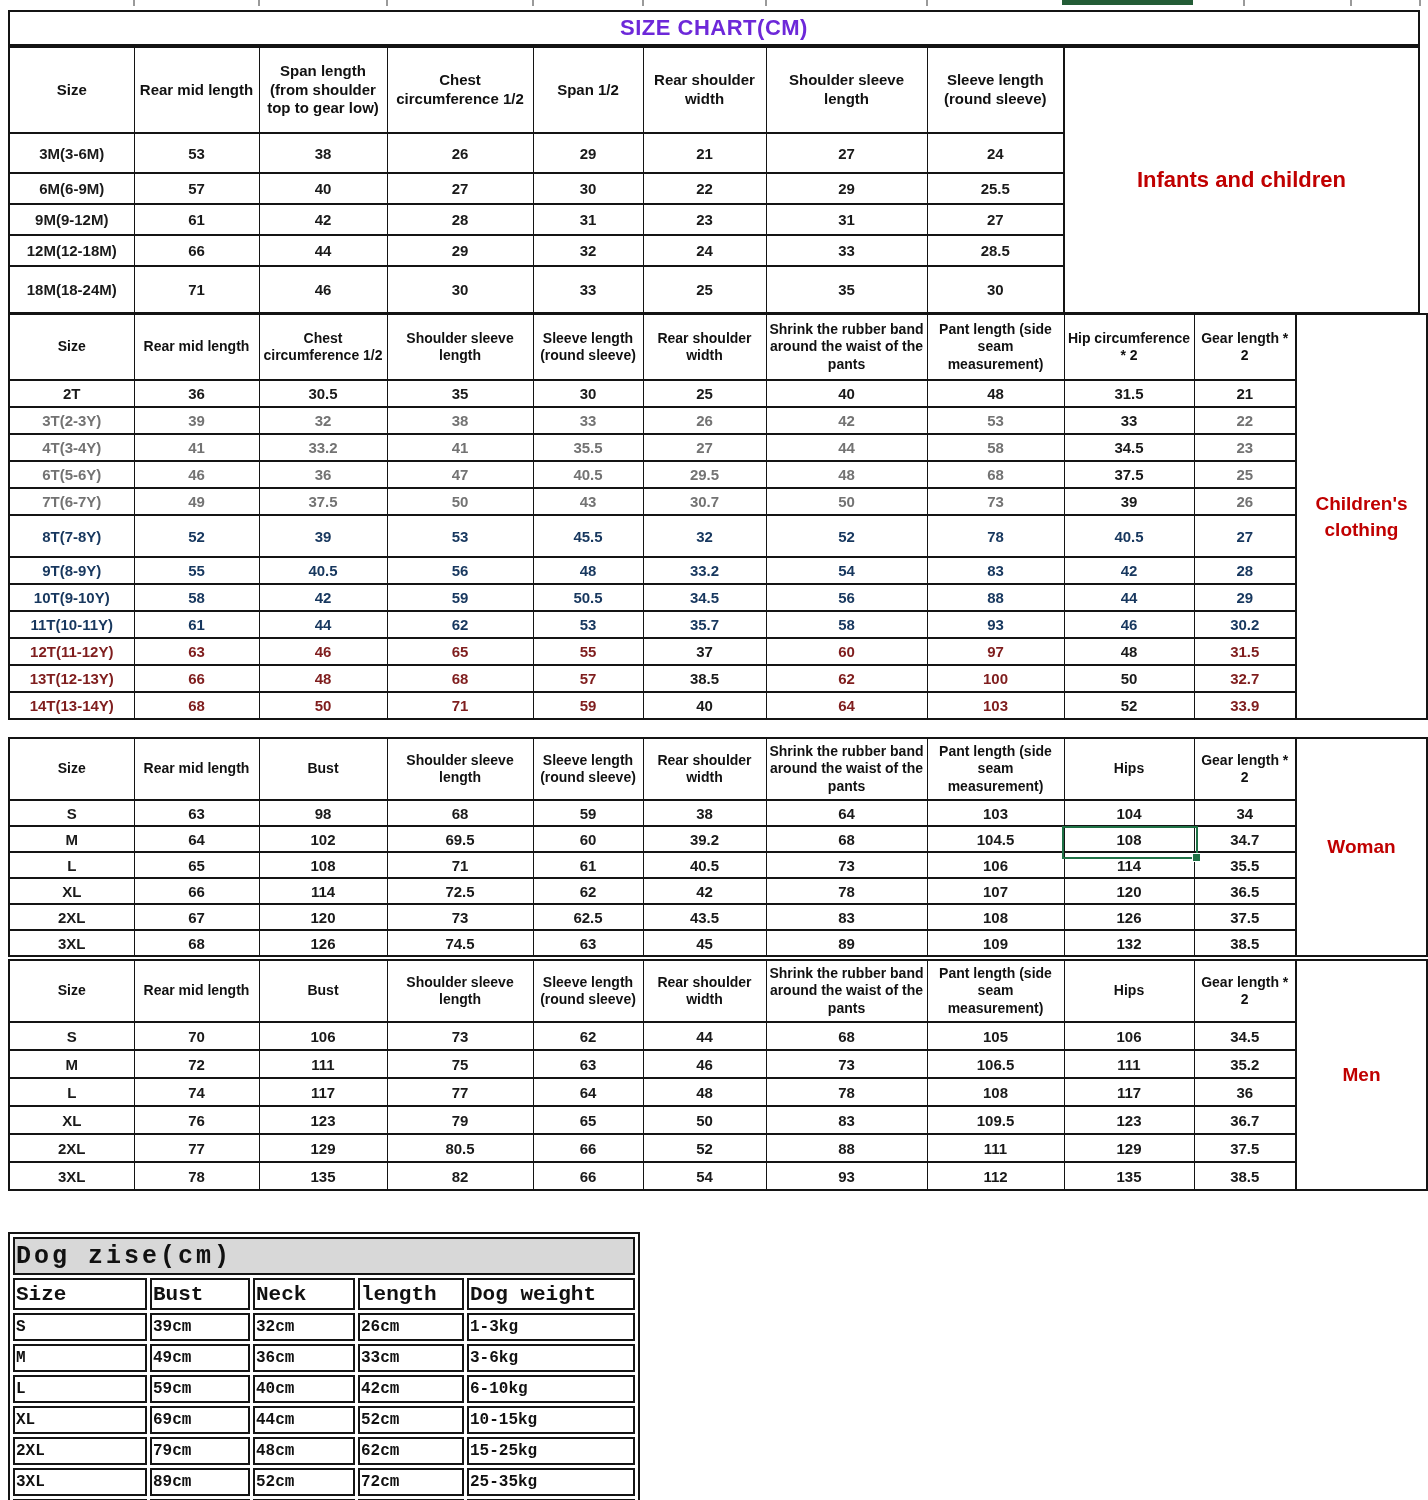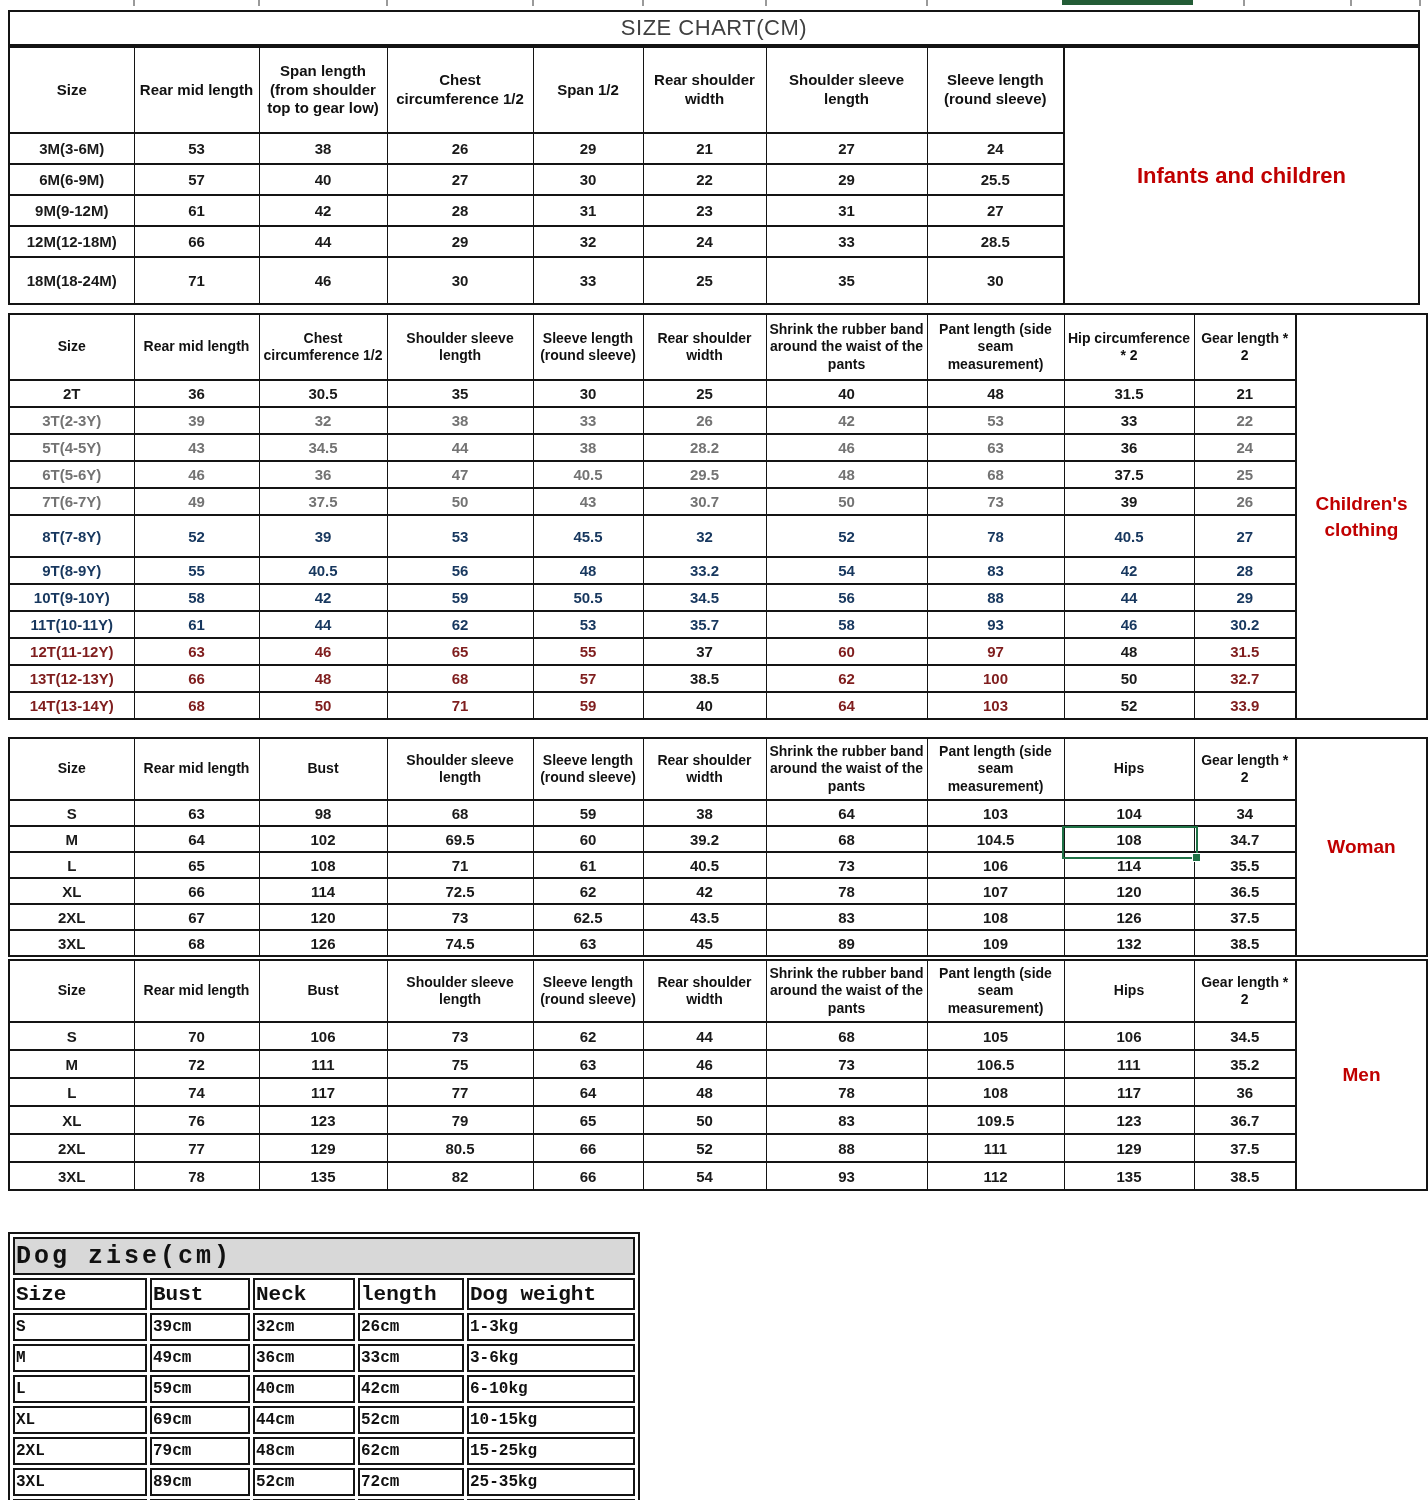--- a/index.html
+++ b/index.html
@@ -3,21 +3,21 @@
 <meta charset="utf-8">
 <style>
   html,body{margin:0;padding:0;background:#fff;}
   .sheet{position:relative;width:1428px;height:1500px;background:#ffffff;overflow:hidden;
          font-family:"Liberation Sans",sans-serif;color:#1a1a1a;}
   .tick{position:absolute;top:0;width:2px;height:6px;background:#9a9a9a;}
   .btick{position:absolute;top:1494px;width:2px;height:6px;background:#9a9a9a;}
   .greenbar{position:absolute;left:1062px;top:0;width:131px;height:5px;background:#235c36;}
   .titlebar{position:absolute;left:8px;top:10px;width:1408px;height:32px;border:2px solid #141414;
             display:flex;align-items:center;justify-content:center;background:#fff;}
-  .titletext{font-size:22px;font-weight:normal;letter-spacing:.5px;color:#404040;}
+  .titletext{font-size:22px;font-weight:bold;letter-spacing:.5px;color:#6d28d9;}
   .band{position:absolute;left:8px;display:flex;align-items:stretch;}
   .mount{flex:0 0 auto;}
   .grid{border-collapse:collapse;table-layout:fixed;background:#fff;border:2px solid #141414;}
   .grid th,.grid td{border-left:1px solid #141414;border-right:1px solid #141414;
                     border-top:2px solid #141414;border-bottom:2px solid #141414;
                     text-align:center;vertical-align:middle;font-weight:bold;
                     padding:1px 2px;overflow:hidden;}
   .grid thead th{font-size:14px;line-height:1.25;color:#111;}
   .g-infants thead th{font-size:15px;}
   .grid tbody th,.grid tbody td{font-size:15px;}
@@ -89,21 +89,21 @@
               <th>Rear mid length</th>
               <th>Span length (from shoulder top to gear low)</th>
               <th>Chest circumference 1/2</th>
               <th>Span 1/2</th>
               <th>Rear shoulder width</th>
               <th>Shoulder sleeve length</th>
               <th>Sleeve length (round sleeve)</th>
             </tr>
           </thead>
           <tbody>
-            <tr style="height: 31px;">
+            <tr style="height: 40px;">
               <th class="c-black">3M(3-6M)</th>
               <td class="c-black">53</td>
               <td class="c-black">38</td>
               <td class="c-black">26</td>
               <td class="c-black">29</td>
               <td class="c-black">21</td>
               <td class="c-black">27</td>
               <td class="c-black">24</td>
             </tr>
             <tr style="height: 31px;">
@@ -200,30 +200,30 @@
               <td class="c-blue">32</td>
               <td class="c-blue">38</td>
               <td class="c-blue">33</td>
               <td class="c-blue">26</td>
               <td class="c-blue">42</td>
               <td class="c-blue">53</td>
               <td class="c-black">33</td>
               <td class="c-blue">22</td>
             </tr>
             <tr style="height: 27px;">
-              <th class="c-blue">5T(4-5Y)</th>
-              <td class="c-blue">43</td>
-              <td class="c-blue">34.5</td>
+              <th class="c-blue">4T(3-4Y)</th>
+              <td class="c-blue">41</td>
+              <td class="c-blue">33.2</td>
+              <td class="c-blue">41</td>
+              <td class="c-blue">35.5</td>
+              <td class="c-blue">27</td>
               <td class="c-blue">44</td>
-              <td class="c-blue">38</td>
-              <td class="c-blue">28.2</td>
-              <td class="c-blue">46</td>
-              <td class="c-blue">63</td>
-              <td class="c-black">36</td>
-              <td class="c-blue">24</td>
+              <td class="c-blue">58</td>
+              <td class="c-black">34.5</td>
+              <td class="c-blue">23</td>
             </tr>
             <tr style="height: 27px;">
               <th class="c-blue">6T(5-6Y)</th>
               <td class="c-blue">46</td>
               <td class="c-blue">36</td>
               <td class="c-blue">47</td>
               <td class="c-blue">40.5</td>
               <td class="c-blue">29.5</td>
               <td class="c-blue">48</td>
               <td class="c-blue">68</td>

